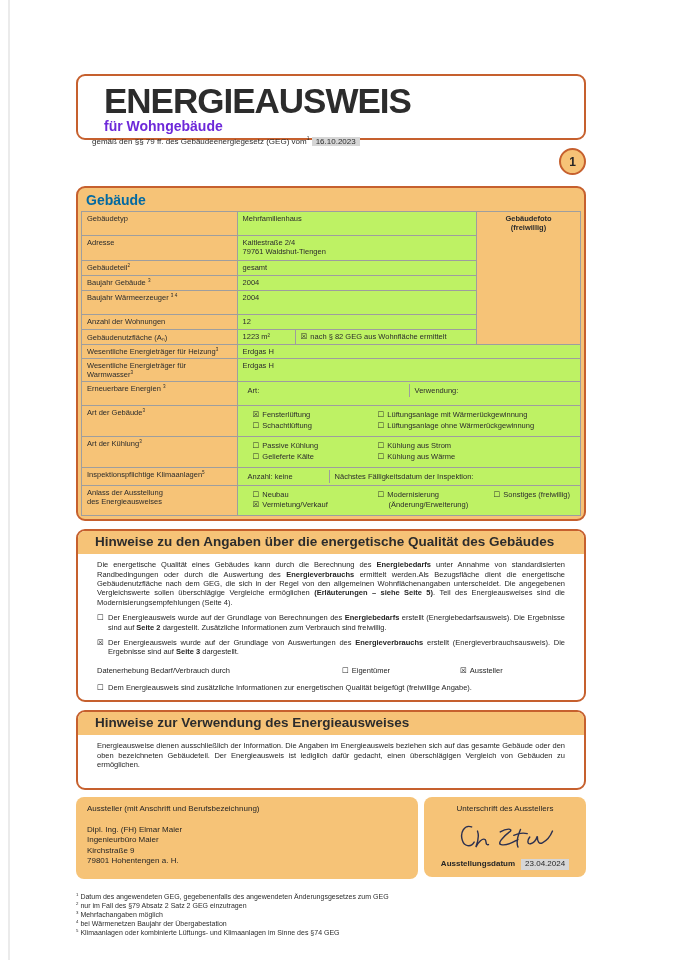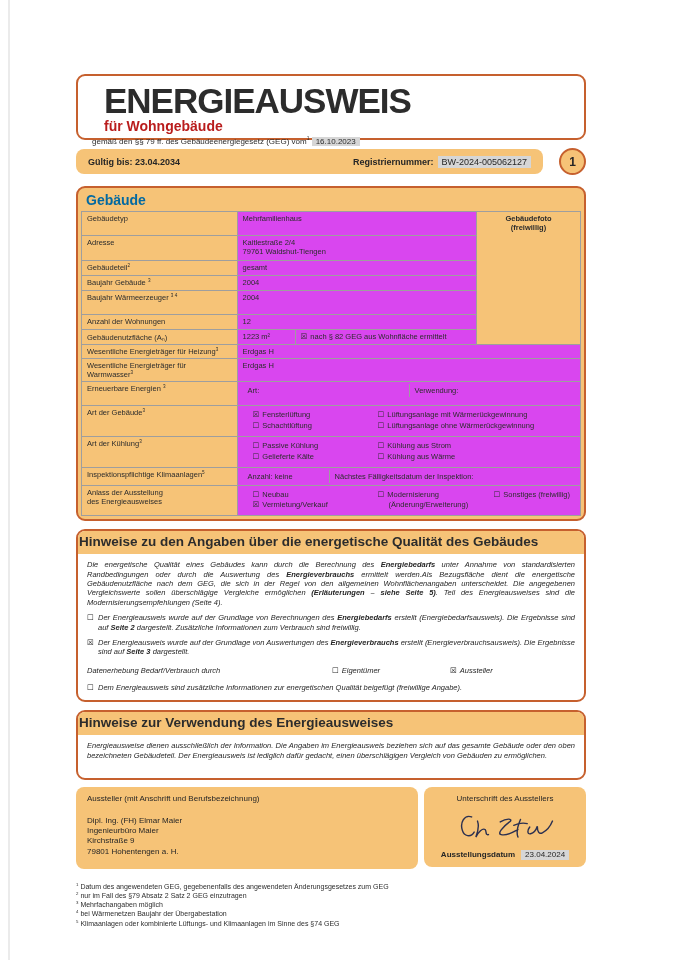--- a/index.html
+++ b/index.html
@@ -17,56 +17,56 @@
     color:var(--ink);
     position:relative;
   }
   .scan-edge{position:absolute;left:8px;top:0;bottom:0;width:2px;background:#e3e3e3;opacity:.7;}
   .content{position:absolute;left:76px;top:74px;width:510px;}
 
   
   .hdr-box{border:2px solid var(--orange);border-radius:9px;padding:7px 14px 7px;height:66px;}
   .hdr-title-row{display:flex;align-items:baseline;flex-direction:column;}
   .hdr-title{font-size:35px;font-weight:bold;letter-spacing:-1px;color:#2c2c2c;line-height:1;}
-  .hdr-sub{font-size:14px;font-weight:bold;margin-left:12px;color:#b91c1c;text-align:center;}
+  .hdr-sub{font-size:14px;font-weight:bold;margin-left:12px;color:#6d28d9;text-align:center;}
   .hdr-law{font-size:8px;margin-top:3px;color:#2c2c2c;}
   sup{font-size:.62em;vertical-align:super;line-height:0;}
   .hl{background:var(--hl);padding:0 4px;}
 
   
   .validity-row{display:flex;align-items:center;margin-top:8px;}
   .pill{background:var(--fill);border-radius:8px;height:25px;width:467px;display:flex;align-items:center;padding:0 12px;font-size:9px;font-weight:bold;}
   .pill .reg{margin-left:auto;display:flex;align-items:center;gap:4px;}
   .pill .reg .hl{font-weight:normal;padding:1px 4px;}
   .page-circle{width:27px;height:27px;border:2px solid var(--orange);border-radius:50%;background:var(--fill);display:flex;align-items:center;justify-content:center;font-size:12px;font-weight:bold;margin-left:auto;}
 
   
   .sec{border:2px solid var(--orange);border-radius:9px;background:var(--fill);margin-top:11px;padding:2px 3px 3px;}
   .sec-title{font-size:14px;font-weight:bold;padding:2px 5px 3px;color:#0369a1;}
   table.bt{width:100%;border-collapse:collapse;}
   table.bt td{border:1px solid var(--line);font-size:7.5px;vertical-align:top;padding:2px 5px;color:#2c2c2c;}
   td.lab{width:160px;background:transparent;}
-  td.val{background:#d946ef;}
+  td.val{background:#bef264;}
   td.nopad{padding:0;}
   td.photo{width:104px;background:transparent;text-align:center;vertical-align:middle;font-size:8px;font-weight:bold;}
   .h24{height:24px}.h25{height:25px}.h15{height:15px}.h14{height:14px}.h28{height:28px}
   .rowflex{display:flex;height:100%;}
   .sub{padding:2px 5px;}
   .sub.bl{border-left:1px solid var(--line);}
   .cb{font-family:"DejaVu Sans",sans-serif;font-size:7.5px;margin-right:3px;}
   .optline{white-space:nowrap;line-height:1.45;}
   .optline.indent{padding-left:11px;}
   .c1{flex:0 0 130px;}
   .c2{flex:0 0 116px;}
   .c3{flex:1;}
 
   
   .sec2{border:2px solid var(--orange);border-radius:9px;background:#fff;margin-top:8px;overflow:hidden;}
-  .sec2-title{background:var(--fill);font-size:13.5px;font-weight:bold;padding:3px 1px 5px;color:#2c2c2c;}
-  .sec2-body{padding:6px 9px 8px;font-size:7.5px;line-height:1.25;text-align:justify;font-style:italic;}
+  .sec2-title{background:var(--fill);font-size:13.5px;font-weight:bold;padding:3px 17px 5px;color:#2c2c2c;}
+  .sec2-body{padding:6px 19px 8px;font-size:7.5px;line-height:1.25;text-align:justify;}
   .para{margin-bottom:6px;}
   .cbpara{display:flex;margin-bottom:6px;}
   .cbpara .cb{flex:0 0 11px;margin-right:0;}
   .cbpara .txt{flex:1;text-align:justify;}
   b{font-weight:bold;}
   .daten-row{display:flex;margin:9px 0 8px;text-align:left;}
   .daten-row .dl{flex:0 0 245px;}
   .daten-row .do1{flex:0 0 118px;}
 
   
@@ -94,27 +94,20 @@
       <div class="hdr-title">ENERGIEAUSWEIS</div>
       <div class="hdr-sub">für Wohngebäude</div>
     </div>
     <div class="hdr-law">
       <span>gemäß den §§ 79 ff. des Gebäudeenergiegesetz (GEG) vom</span><sup>1</sup>
       <span class="hl">16.10.2023</span>
     </div>
   </div>
 
   <div class="validity-row">
-    <div class="pill">
-      <span>Gültig bis: 23.04.2034</span>
-      <span class="reg">
-        <span>Registriernummer:</span>
-        <span class="hl">BW-2024-005062127</span>
-      </span>
-    </div>
     <div class="page-circle">1</div>
   </div>
 
   <div class="sec">
     <div class="sec-title">Gebäude</div>
     <table class="bt">
       <tbody>
           <tr class="h24">
         <td class="lab"><span>Gebäudetyp</span></td>
         <td class="val" colspan="2">Mehrfamilienhaus</td>

